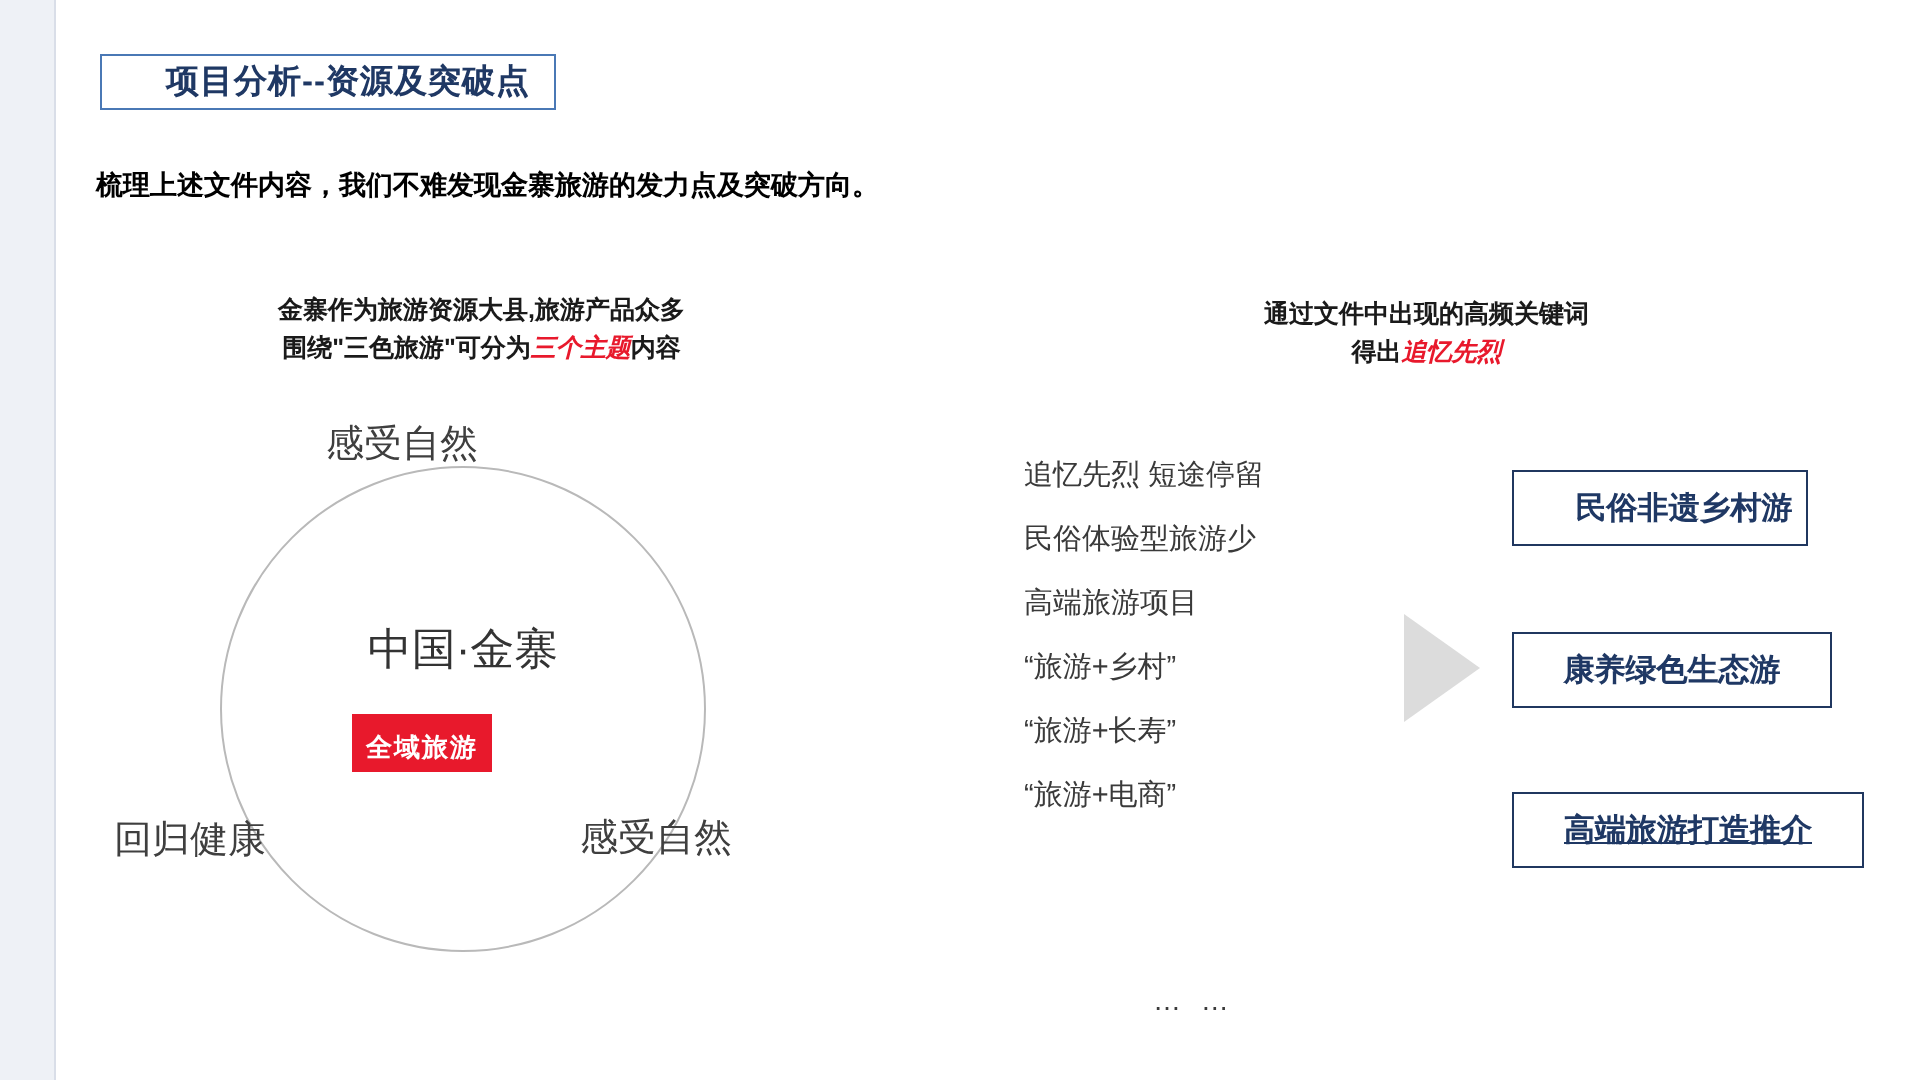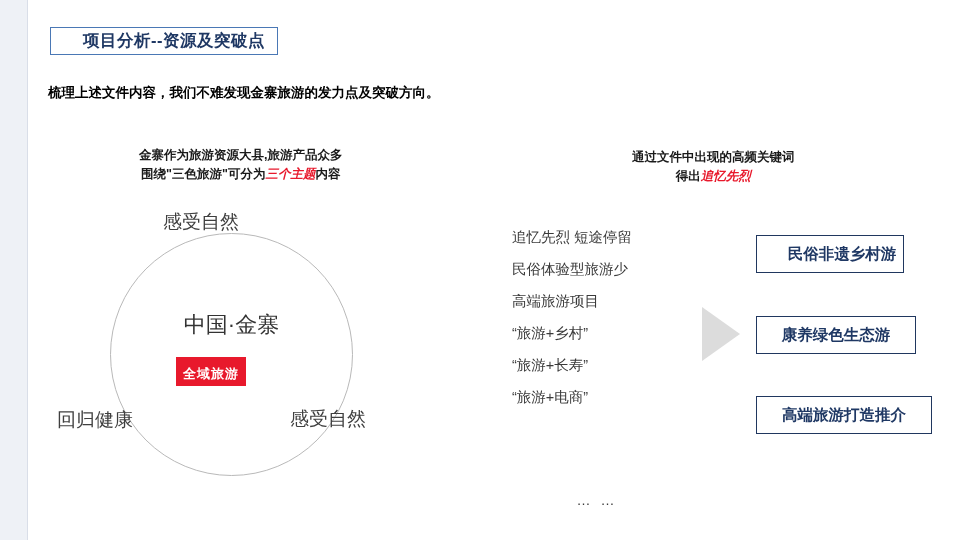--- a/index.html
+++ b/index.html
@@ -155,21 +155,21 @@
     align-items: center;
     justify-content: center;
     font-size: 15.5px;
     font-weight: bold;
     color: #1f3864;
     white-space: nowrap;
     background: #ffffff;
   }
   .rb1 { left: 756px; top: 235px; width: 148px; height: 38px; padding-left: 24px; }
   .rb2 { left: 756px; top: 316px; width: 160px; height: 38px; }
-  .rb3 { left: 756px; top: 396px; width: 176px; height: 38px; }
+  .rb3 { left: 756px; top: 396px; width: 176px; height: 38px; text-decoration: underline; }
 </style>
 </head>
 <body>
 
 <div class="slide">
 
   <div class="left-rail"></div>
   <div class="left-rail-line"></div>
 
   <div class="title-box">

